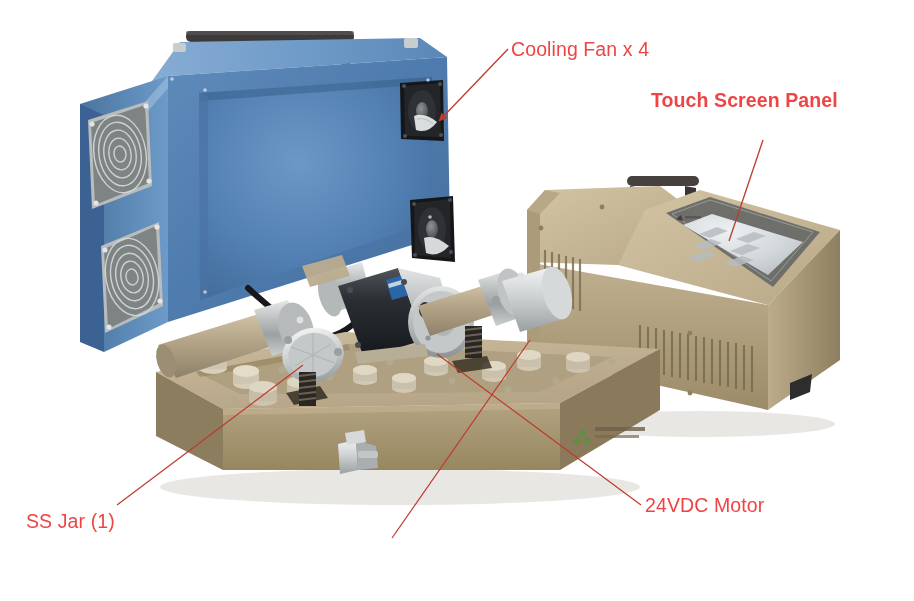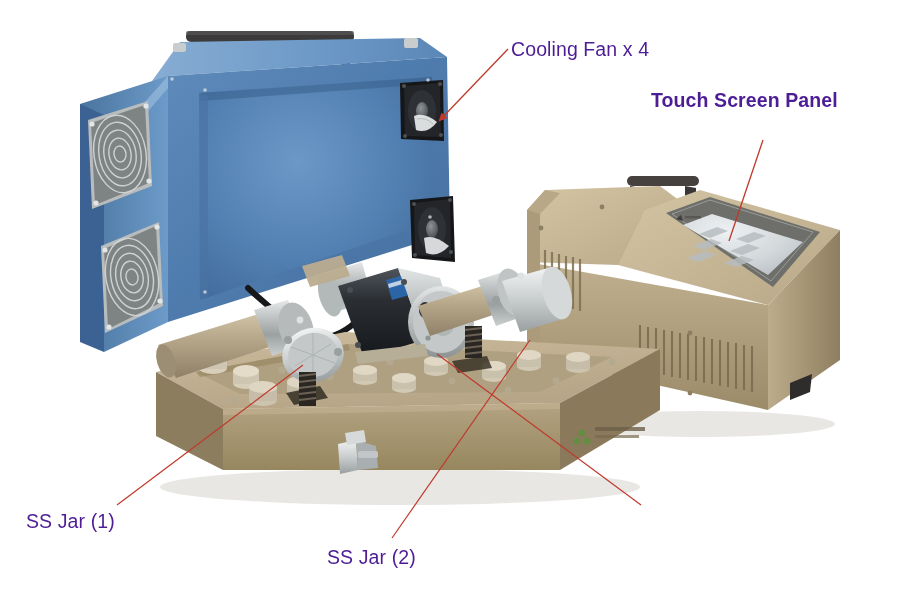--- a/index.html
+++ b/index.html
@@ -27,21 +27,21 @@
   .svg-layer {
     position: absolute;
     left: 0;
     top: 0;
     width: 914px;
     height: 601px;
   }
   
   .callout {
     position: absolute;
-    color: #4c1d95;
+    color: #ef4444;
     font-family: "Liberation Sans", sans-serif;
     font-size: 19.5px;
     line-height: 31px;
     white-space: nowrap;
     letter-spacing: 0.1px;
     z-index: 40;
   }
   #label-cooling-fan { left: 511px; top: 34px; }
   #label-control-unit { left: 651px; top: 85px; }
   #label-ss-jar-1 { left: 26px; top: 506px; }
@@ -515,17 +515,17 @@
   </svg>
 
   <div class="callout" id="label-cooling-fan">Cooling Fan x 4</div>
 
   <div class="callout" id="label-control-unit">
     <span class="callout-line2">Touch Screen Panel</span>
   </div>
 
   <div class="callout" id="label-ss-jar-1">SS Jar (1)</div>
 
-  <div class="callout" id="label-ss-jar-2">SS Jar (2)</div>
-
+
+  <div class="callout" id="label-motor">24VDC Motor</div>
 
   <div id="bottom-strip"></div>
 </div>
 
 </body></html>

